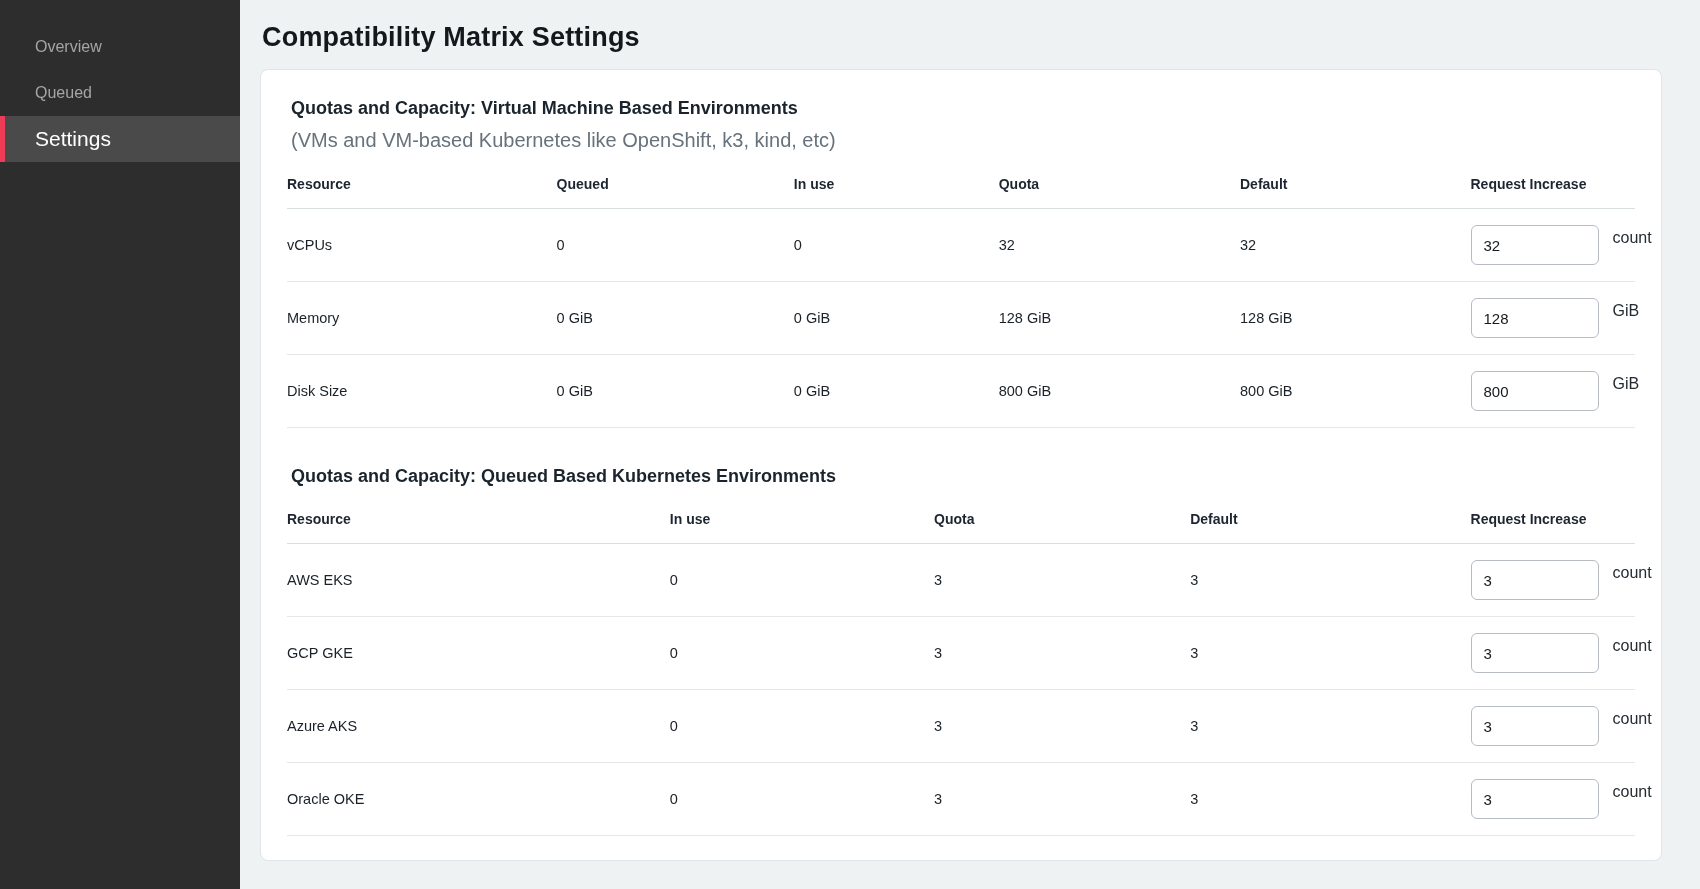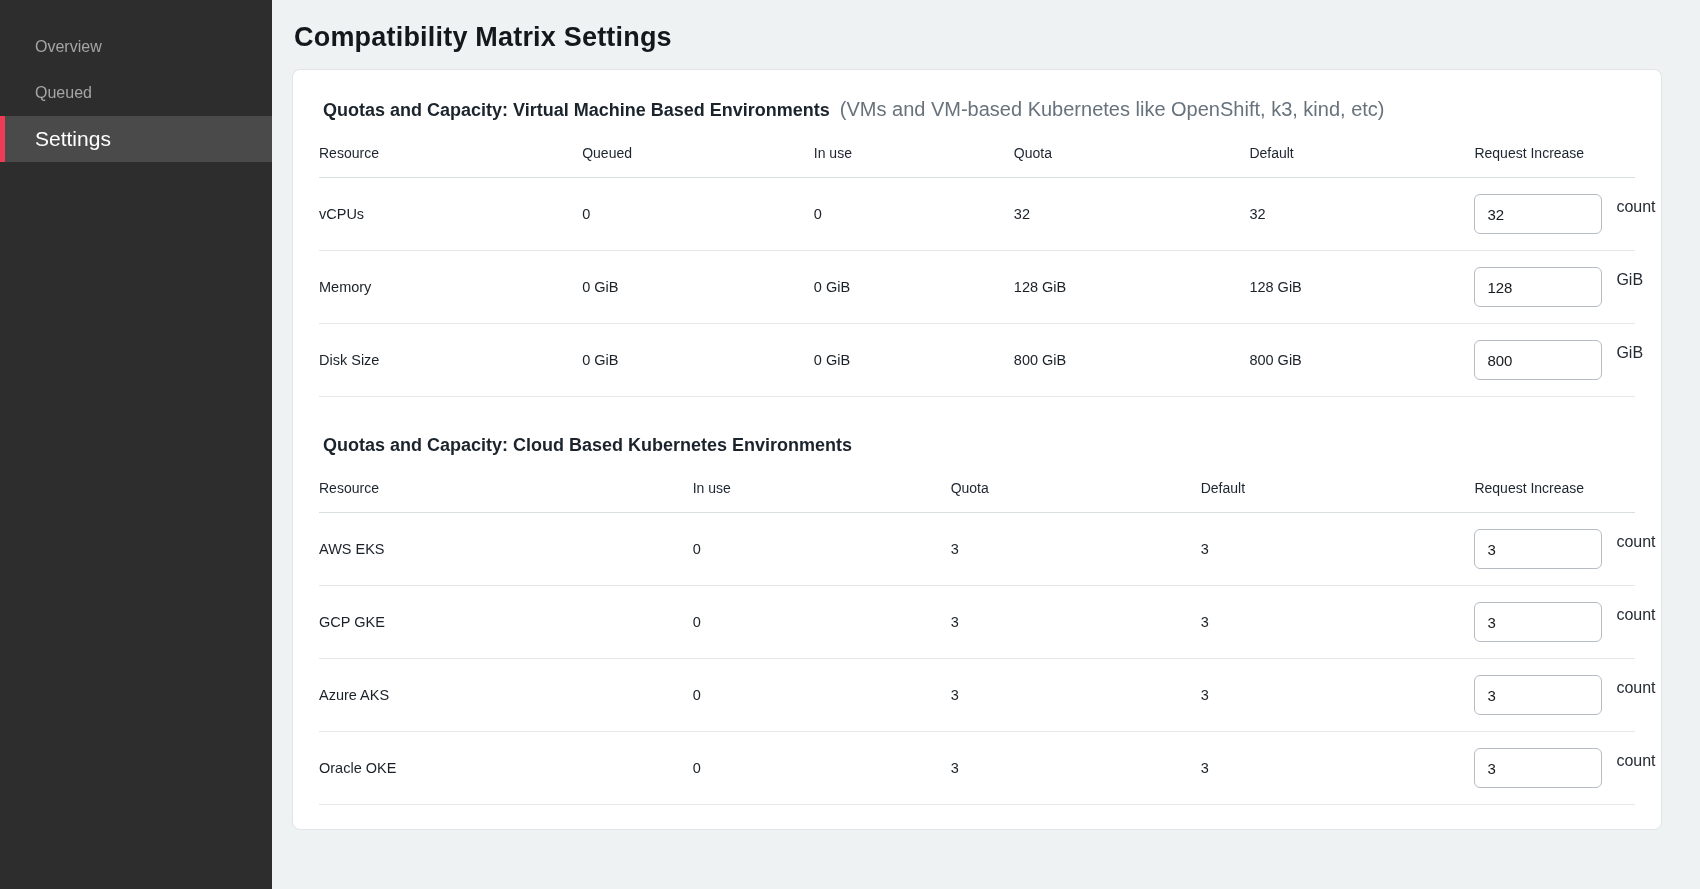--- a/index.html
+++ b/index.html
@@ -6,21 +6,21 @@
   html, body { width: 1700px; height: 889px; }
   body {
     font-family: "Liberation Sans", sans-serif;
     background: #eef2f3;
     overflow: hidden;
   }
   .app { display: flex; width: 1700px; height: 889px; }
 
   
   .sidebar {
-    width: 272px;
+    width: 240px;
     background: #2d2d2d;
     padding-top: 24px;
     flex-shrink: 0;
     height: 100%;
   }
   .side-item {
     height: 46px;
     display: flex;
     align-items: center;
     padding-left: 30px;
@@ -50,20 +50,21 @@
     border: 1px solid #dfe5e8;
     border-radius: 8px;
     padding: 26px 26px 24px 26px;
   }
 
   .section-head {
     margin: 2px 0 18px 4px;
     display: flex;
     align-items: baseline;
     gap: 10px;
+    flex-direction: column;
   }
   .section-head.second { margin-top: 38px; }
   .section-title {
     font-size: 18px;
     font-weight: 700;
     color: #1b242c;
   }
   .section-subtitle {
     font-size: 20px;
     font-weight: 400;
@@ -71,21 +72,21 @@
   }
 
   table.quota-table {
     width: 100%;
     border-collapse: collapse;
     table-layout: fixed;
   }
   table.quota-table th {
     text-align: left;
     font-size: 14px;
-    font-weight: 400;
+    font-weight: 700;
     color: #1d2530;
     padding: 6px 0 16px 0;
     border-bottom: 1px solid #d9dee1;
     white-space: nowrap;
   }
   table.quota-table td {
     padding: 16px 0;
     border-bottom: 1px solid #e4e8ea;
     font-size: 14.5px;
     color: #1a2128;
@@ -204,21 +205,21 @@
               <div class="req-wrap">
                 <input class="qty-input" type="text" value="800" style="">
                 <span class="unit">GiB</span>
               </div>
             </td>
           </tr>
         </tbody>
       </table>
 
       <div class="section-head second">
-        <span class="section-title">Quotas and Capacity: Cloud Based Kubernetes Environments</span>
+        <span class="section-title">Quotas and Capacity: Queued Based Kubernetes Environments</span>
       </div>
 
       <table class="quota-table">
         <colgroup>
           <col class="k8-c1">
             <col class="k8-c2">
             <col class="k8-c3">
             <col class="k8-c4">
             <col class="k8-c5">
         </colgroup>

